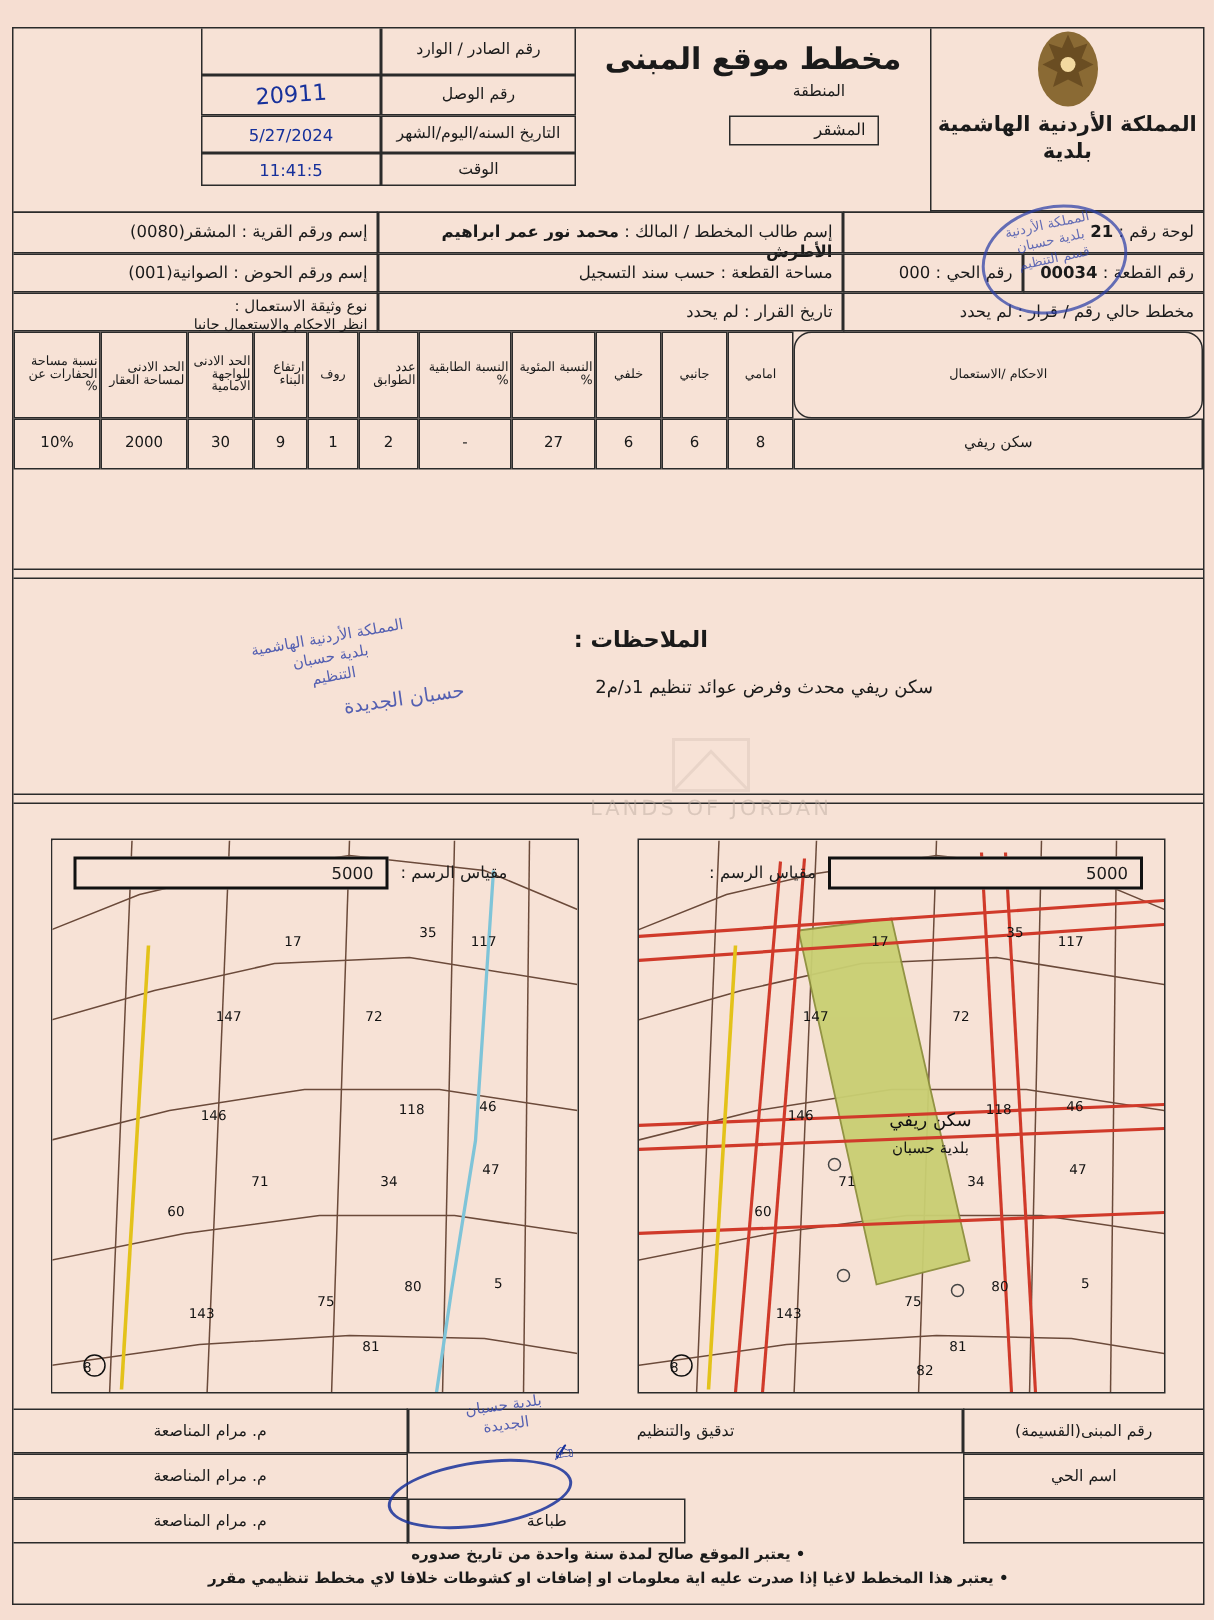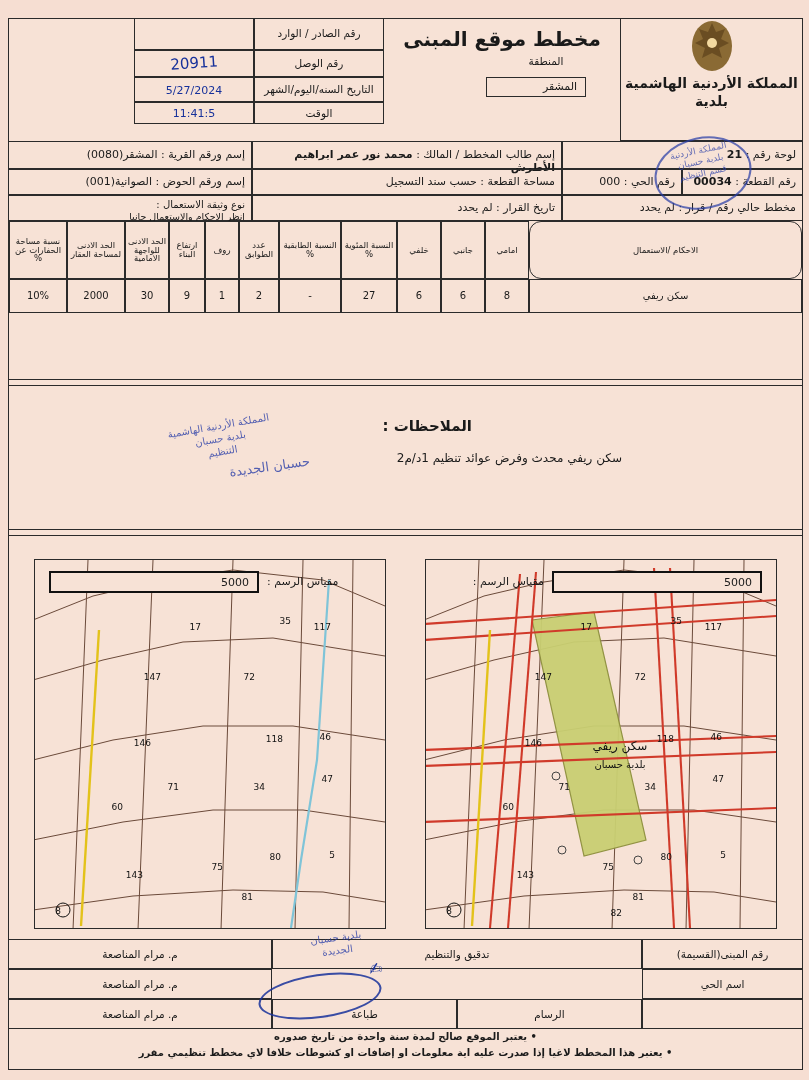--- a/index.html
+++ b/index.html
@@ -26,21 +26,21 @@
   .kingdom{font-size:14px;font-weight:bold;text-align:center;line-height:1.25;}
   .crown{width:46px;height:54px;margin:0 auto;display:block;}
   .handw{
     color:#17319b;font-family:"DejaVu Sans", sans-serif;font-size:15px;
     transform:rotate(-4deg);
   }
   .hand-small{color:#17319b;font-size:10px;}
   
   .tbl{position:absolute;}
   .tcell{position:absolute;box-sizing:border-box;border:1px solid #2b2b2b;
-         font-size:8.5px;text-align:center;display:flex;align-items:center;justify-content:center;
+         font-size:8.5px;display:flex;align-items:center;justify-content:center;
          line-height:1.05;padding:0 1px;}
   .tcell.v{font-size:10px;}
   .rowline{position:absolute;background:#2b2b2b;}
   .notes{position:absolute;}
   .notes-title{font-size:15px;font-weight:bold;}
   .notes-text{font-size:12px;}
   
   .mapbox{position:absolute;box-sizing:border-box;border:1px solid #2b2b2b;background:#f7e2d6;overflow:hidden;}
   .scalebar{position:absolute;box-sizing:border-box;border:2px solid #111;background:#f7e2d6;
             font-size:11px;display:flex;align-items:center;justify-content:flex-start;padding:0 8px;}
@@ -218,20 +218,27 @@
   <div class="rowline" style="left:0;top:366px;width:793px;height:1px;"></div>
 
   <div class="notes" style="left:0;top:380px;width:793px;height:120px;">
     <div class="notes-title" style="position:absolute;right:330px;top:18px;">الملاحظات :</div>
     <div class="notes-text" style="position:absolute;right:180px;top:52px;">سكن ريفي محدث وفرض عوائد تنظيم 1د/م2</div>
   </div>
 
   <div class="rowline" style="left:0;top:510px;width:793px;height:1px;"></div>
   <div class="rowline" style="left:0;top:516px;width:793px;height:1px;"></div>
 
+  <div class="wm">
+    <svg width="110" height="42" viewBox="0 0 110 42" style="opacity:.5">
+      <rect x="30" y="4" width="50" height="34" fill="none" stroke="#b9a79c" stroke-width="2"></rect>
+      <path d="M30 38 L55 12 L80 38" fill="none" stroke="#b9a79c" stroke-width="2"></path>
+    </svg>
+    <div style="margin-top:-4px;">LANDS OF JORDAN</div>
+  </div>
 
   <div class="mapbox" style="right:25px;top:540px;width:352px;height:370px;">
     <svg width="352" height="370" viewBox="0 0 352 370">
       <rect x="0" y="0" width="352" height="370" fill="#f7e2d6"></rect>
 
       <g stroke="#6b4a3a" stroke-width="1" fill="none">
         <path d="M0 60 L60 36 L120 22 L200 10 L290 20 L352 46"></path>
         <path d="M0 120 L70 100 L150 82 L240 78 L352 96"></path>
         <path d="M0 200 L80 180 L170 166 L260 166 L352 180"></path>
         <path d="M0 280 L90 262 L180 250 L270 250 L352 262"></path>
@@ -358,23 +365,20 @@
     </div>
 
     <div class="fcell" style="right:0;top:30px;width:160px;height:30px;border-right:none;">
       <span>اسم الحي</span>
     </div>
     <div class="fcell" style="right:530px;top:30px;width:263px;height:30px;border-left:none;">
       <span>م. مرام المناصعة</span>
     </div>
 
     <div class="fcell" style="right:0;top:60px;width:160px;height:30px;border-right:none;"></div>
-    <div class="fcell" style="right:160px;top:60px;width:185px;height:30px;">
-      <span>الرسام</span>
-    </div>
     <div class="fcell" style="right:345px;top:60px;width:185px;height:30px;">
       <span>طباعة</span>
     </div>
     <div class="fcell" style="right:530px;top:60px;width:263px;height:30px;border-left:none;">
       <span>م. مرام المناصعة</span>
     </div>
   </div>
 
   <div class="fnote" style="left:0;top:1012px;">• يعتبر الموقع صالح لمدة سنة واحدة من تاريخ صدوره</div>
   <div class="fnote" style="left:0;top:1028px;">• يعتبر هذا المخطط لاغيا إذا صدرت عليه اية معلومات او إضافات او كشوطات خلافا لاي مخطط تنظيمي مقرر</div>

